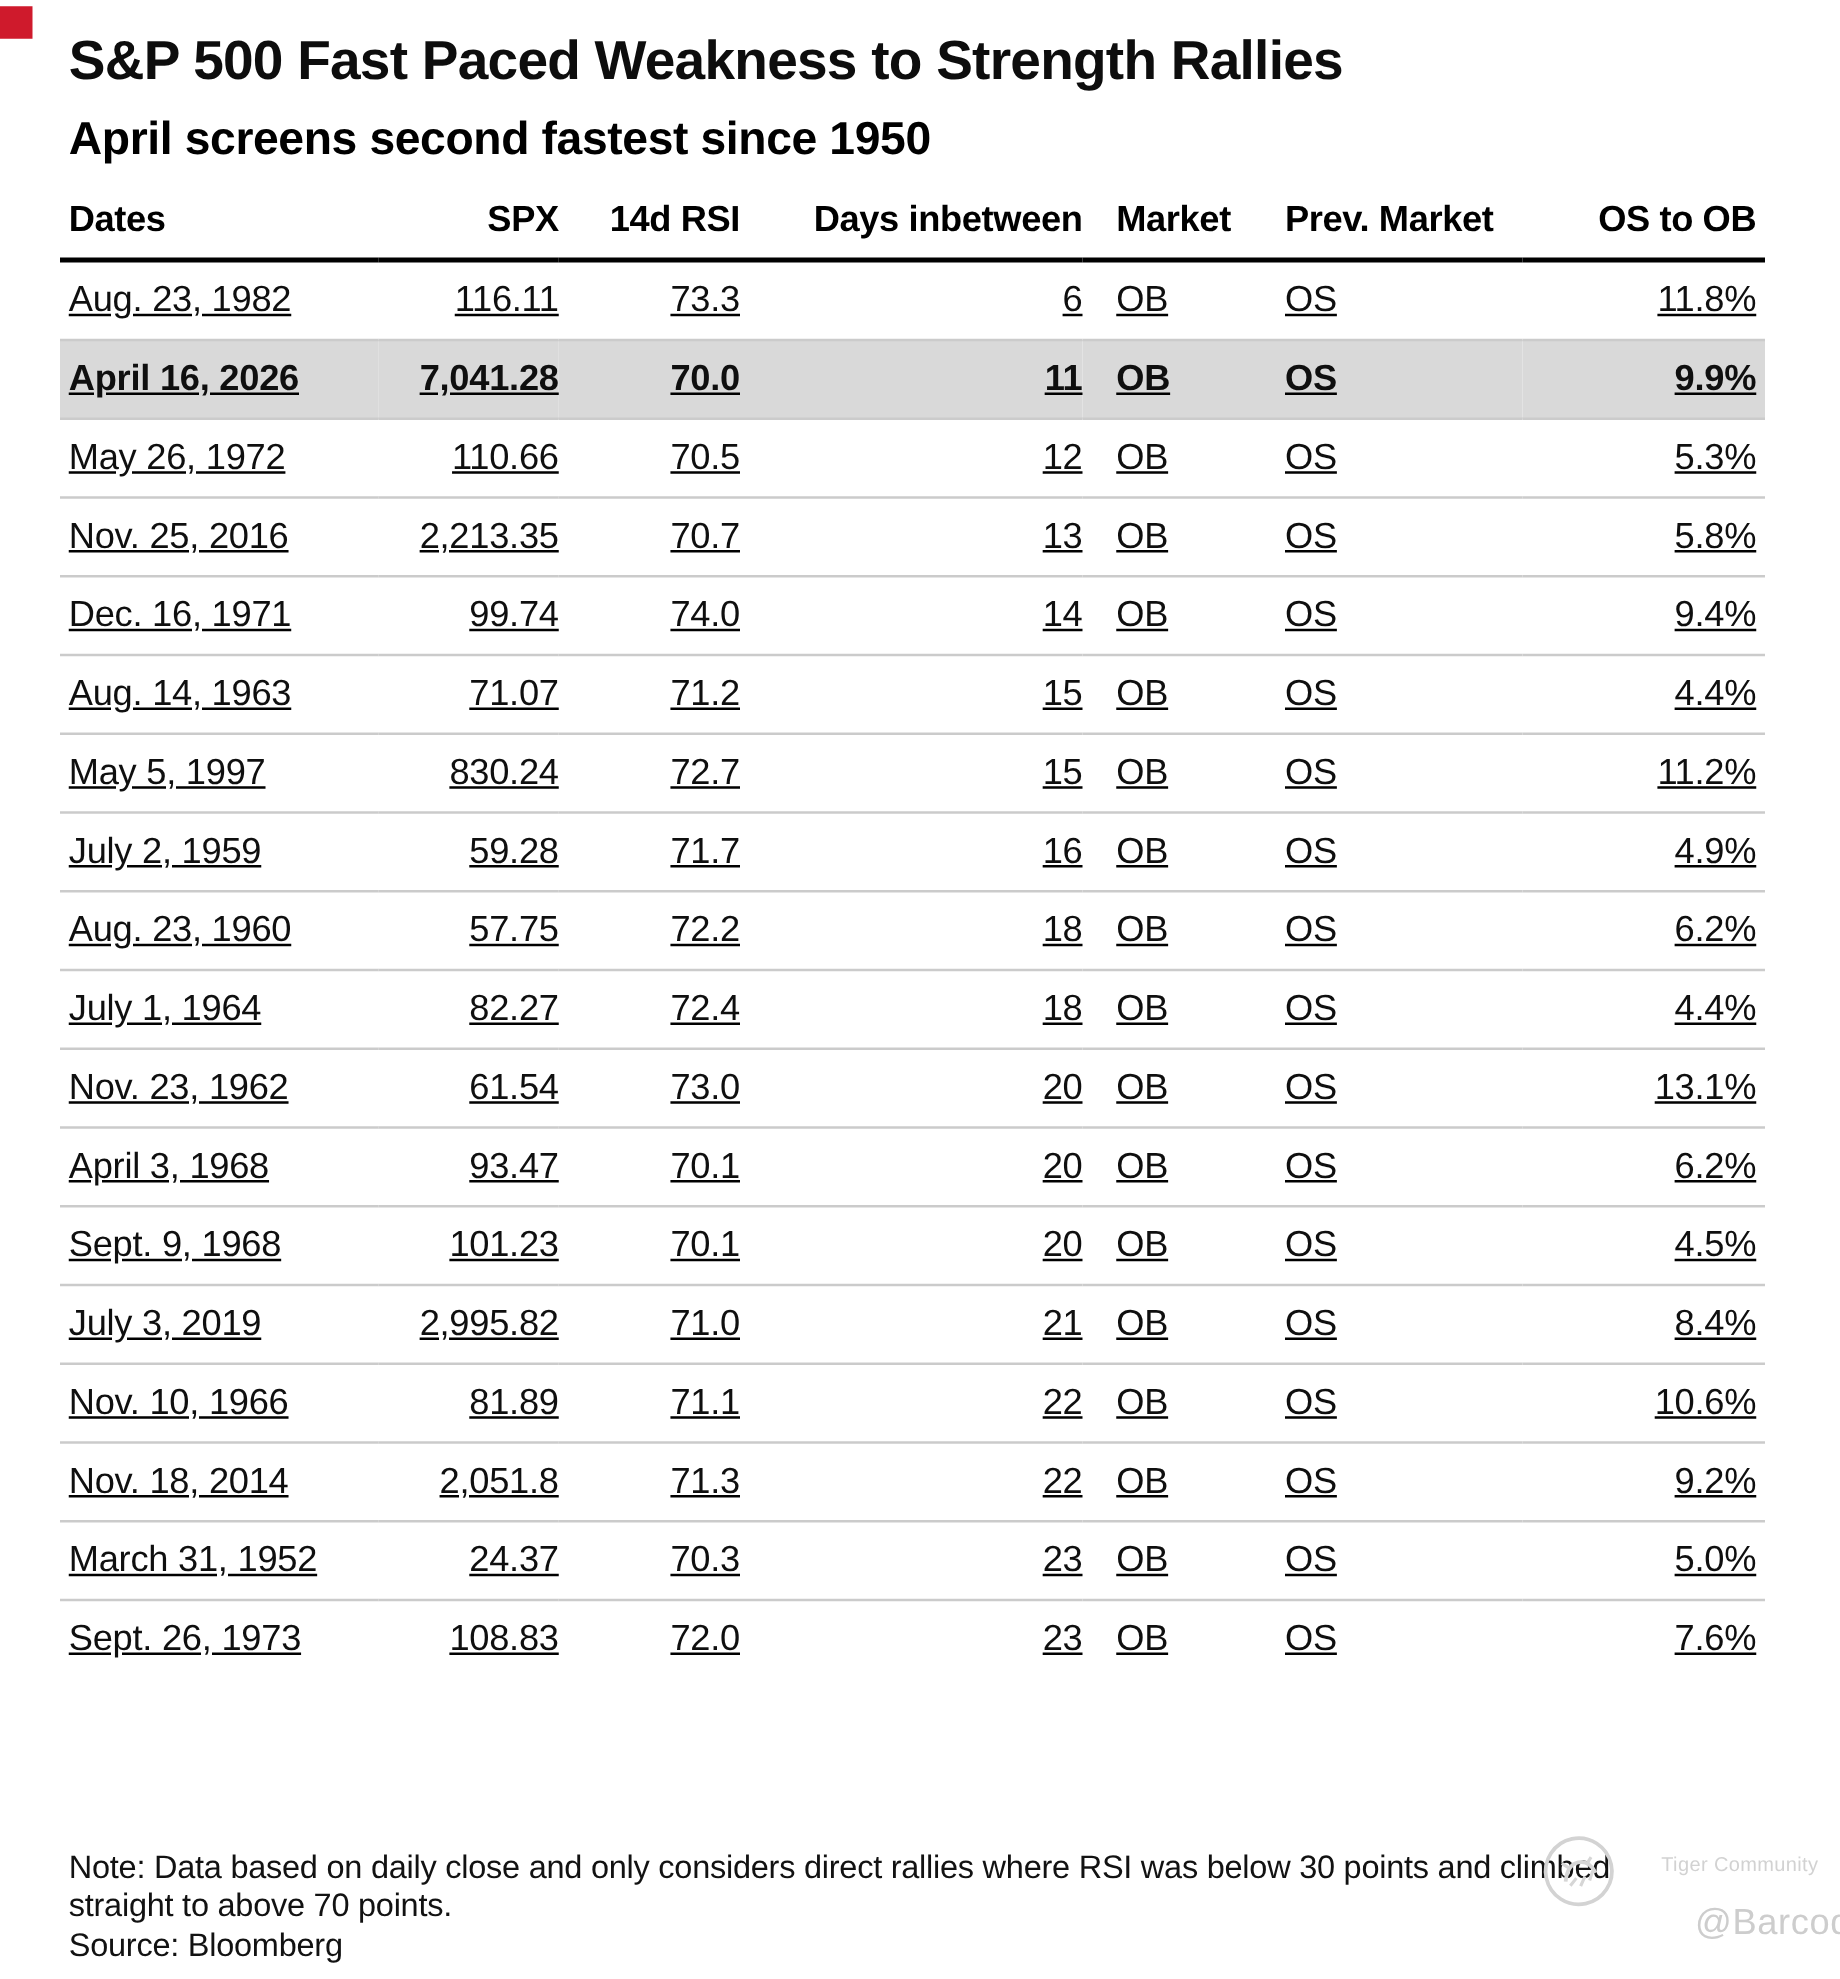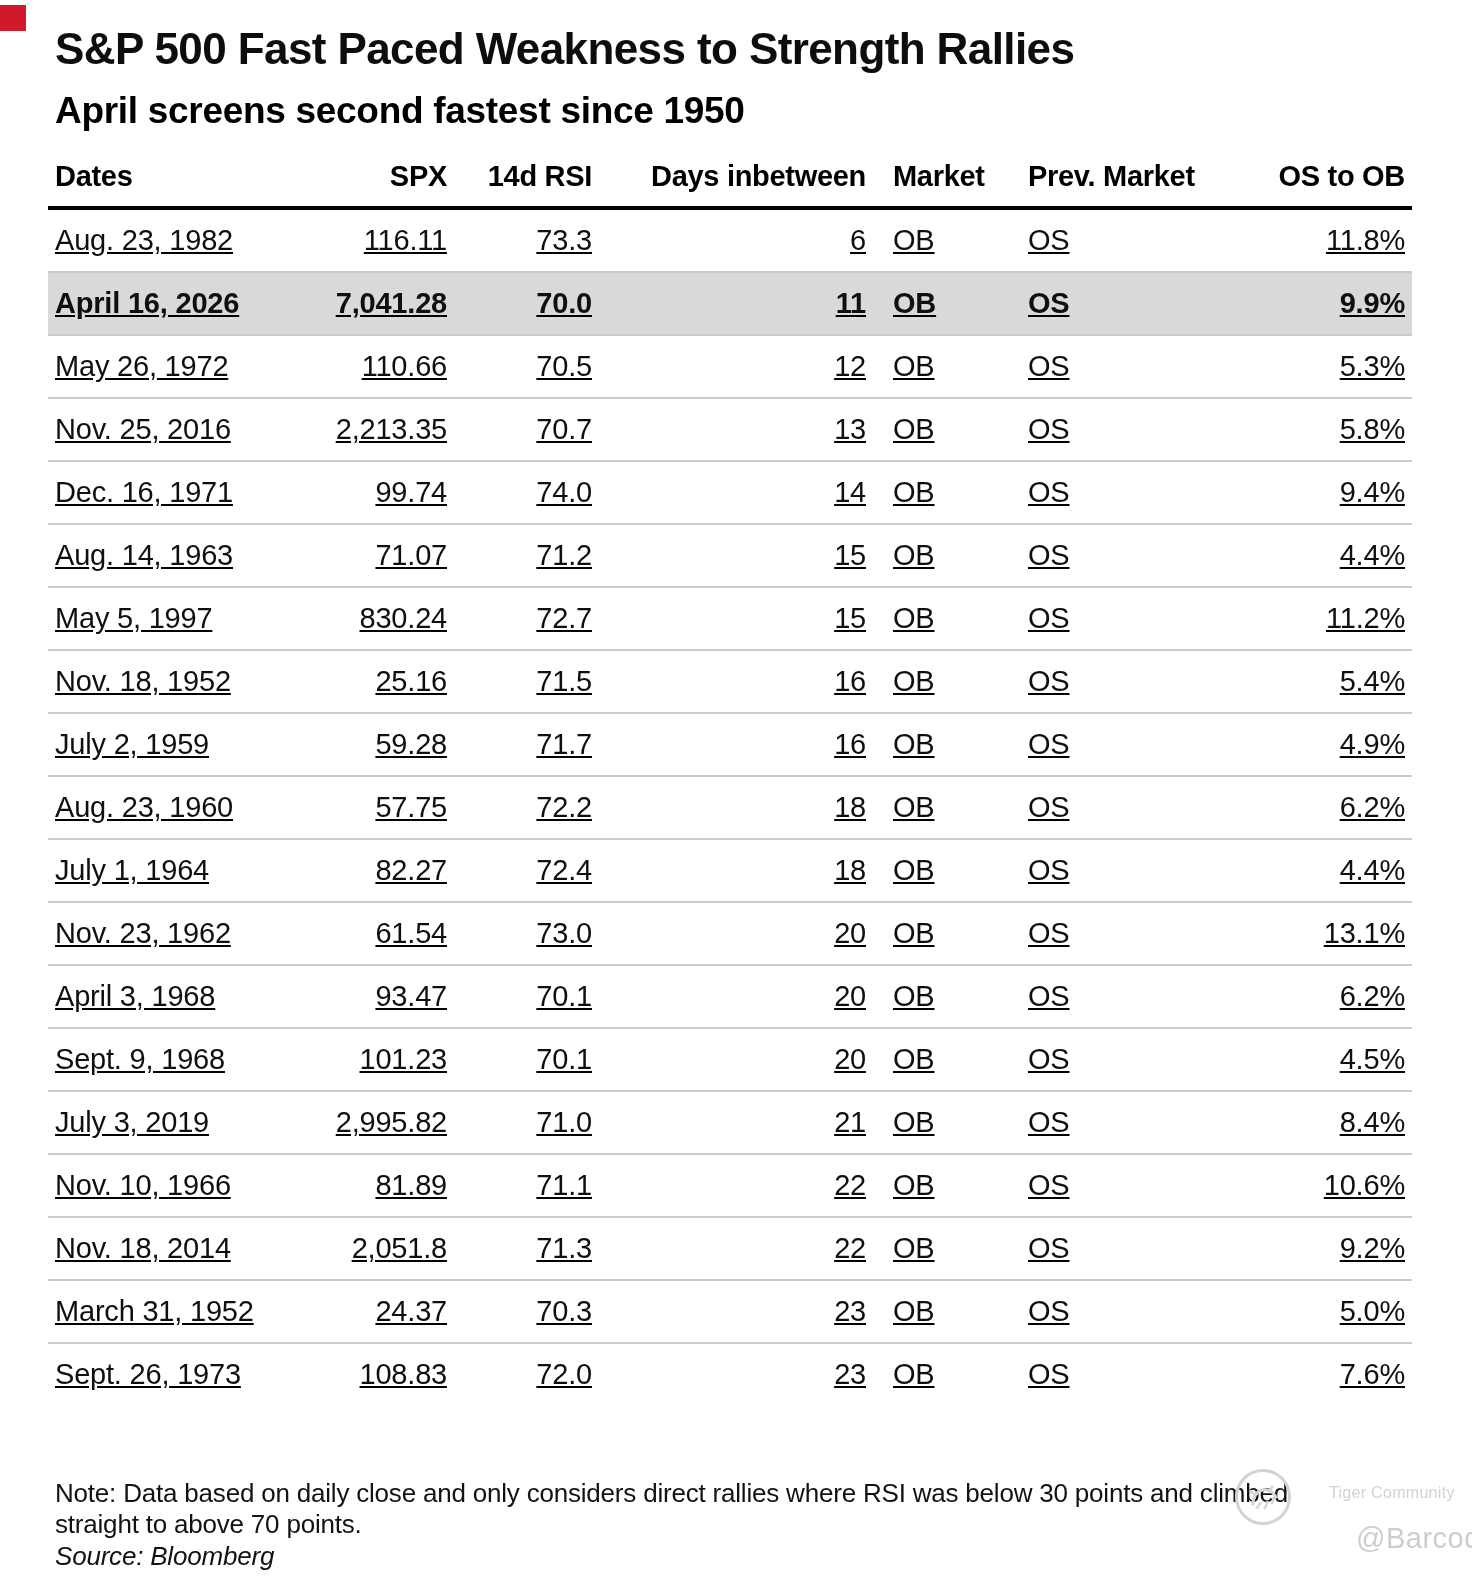--- a/index.html
+++ b/index.html
@@ -15,21 +15,21 @@
   table.rallies th{font-size:29px;font-weight:700;vertical-align:bottom;padding:0 0 13px 0;letter-spacing:-0.3px;white-space:nowrap;}
   table.rallies thead tr{border-bottom:4px solid #000;}
   table.rallies td{font-size:29px;height:61px;padding:0;letter-spacing:-0.2px;white-space:nowrap;vertical-align:middle;color:#0f0f0f;}
   table.rallies tbody tr{border-top:2px solid #cbcbcb;text-decoration:underline;}
   table.rallies tbody tr:first-child{border-top:none;}
   table.rallies tr.highlight td{background:#d9d9d9;font-weight:700;}
   .al{text-align:left;} .ar{text-align:right;}
   .pl7{padding-left:7px !important;margin-top:40px;} .pl27{padding-left:27px !important;} .pr7{padding-right:7px !important;}
 
   .footnote{position:absolute;left:55px;top:1478px;font-size:26px;line-height:31px;color:#121212;letter-spacing:-0.2px;}
-  .footnote .src{margin-top:1px;font-style:italic;}
+  .footnote .src{margin-top:1px;}
 
   .wm-circle{position:absolute;left:1235px;top:1469px;width:50px;height:50px;border:3px solid #d3d3d3;border-radius:50%;transform:rotate(-12deg);}
   .wm-circle svg{position:absolute;left:0;top:0;}
   .wm-community{position:absolute;left:1288px;top:1484px;font-size:16px;color:#d2d2d2;white-space:nowrap;letter-spacing:0.3px;padding-left:41px;}
   .wm-handle{position:absolute;left:1320px;top:1522px;font-size:29px;color:#cdcdcd;white-space:nowrap;letter-spacing:0.5px;margin-left:36px;}
 </style>
 </head>
 <body>
 
 <div class="page">
@@ -118,29 +118,20 @@
         <tr>
           <td class="al pl7">May 5, 1997</td>
           <td class="ar">830.24</td>
           <td class="ar">72.7</td>
           <td class="ar">15</td>
           <td class="al pl27">OB</td>
           <td class="al">OS</td>
           <td class="ar pr7">11.2%</td>
         </tr>
         <tr>
-          <td class="al pl7">Nov. 18, 1952</td>
-          <td class="ar">25.16</td>
-          <td class="ar">71.5</td>
-          <td class="ar">16</td>
-          <td class="al pl27">OB</td>
-          <td class="al">OS</td>
-          <td class="ar pr7">5.4%</td>
-        </tr>
-        <tr>
           <td class="al pl7">July 2, 1959</td>
           <td class="ar">59.28</td>
           <td class="ar">71.7</td>
           <td class="ar">16</td>
           <td class="al pl27">OB</td>
           <td class="al">OS</td>
           <td class="ar pr7">4.9%</td>
         </tr>
         <tr>
           <td class="al pl7">Aug. 23, 1960</td>

